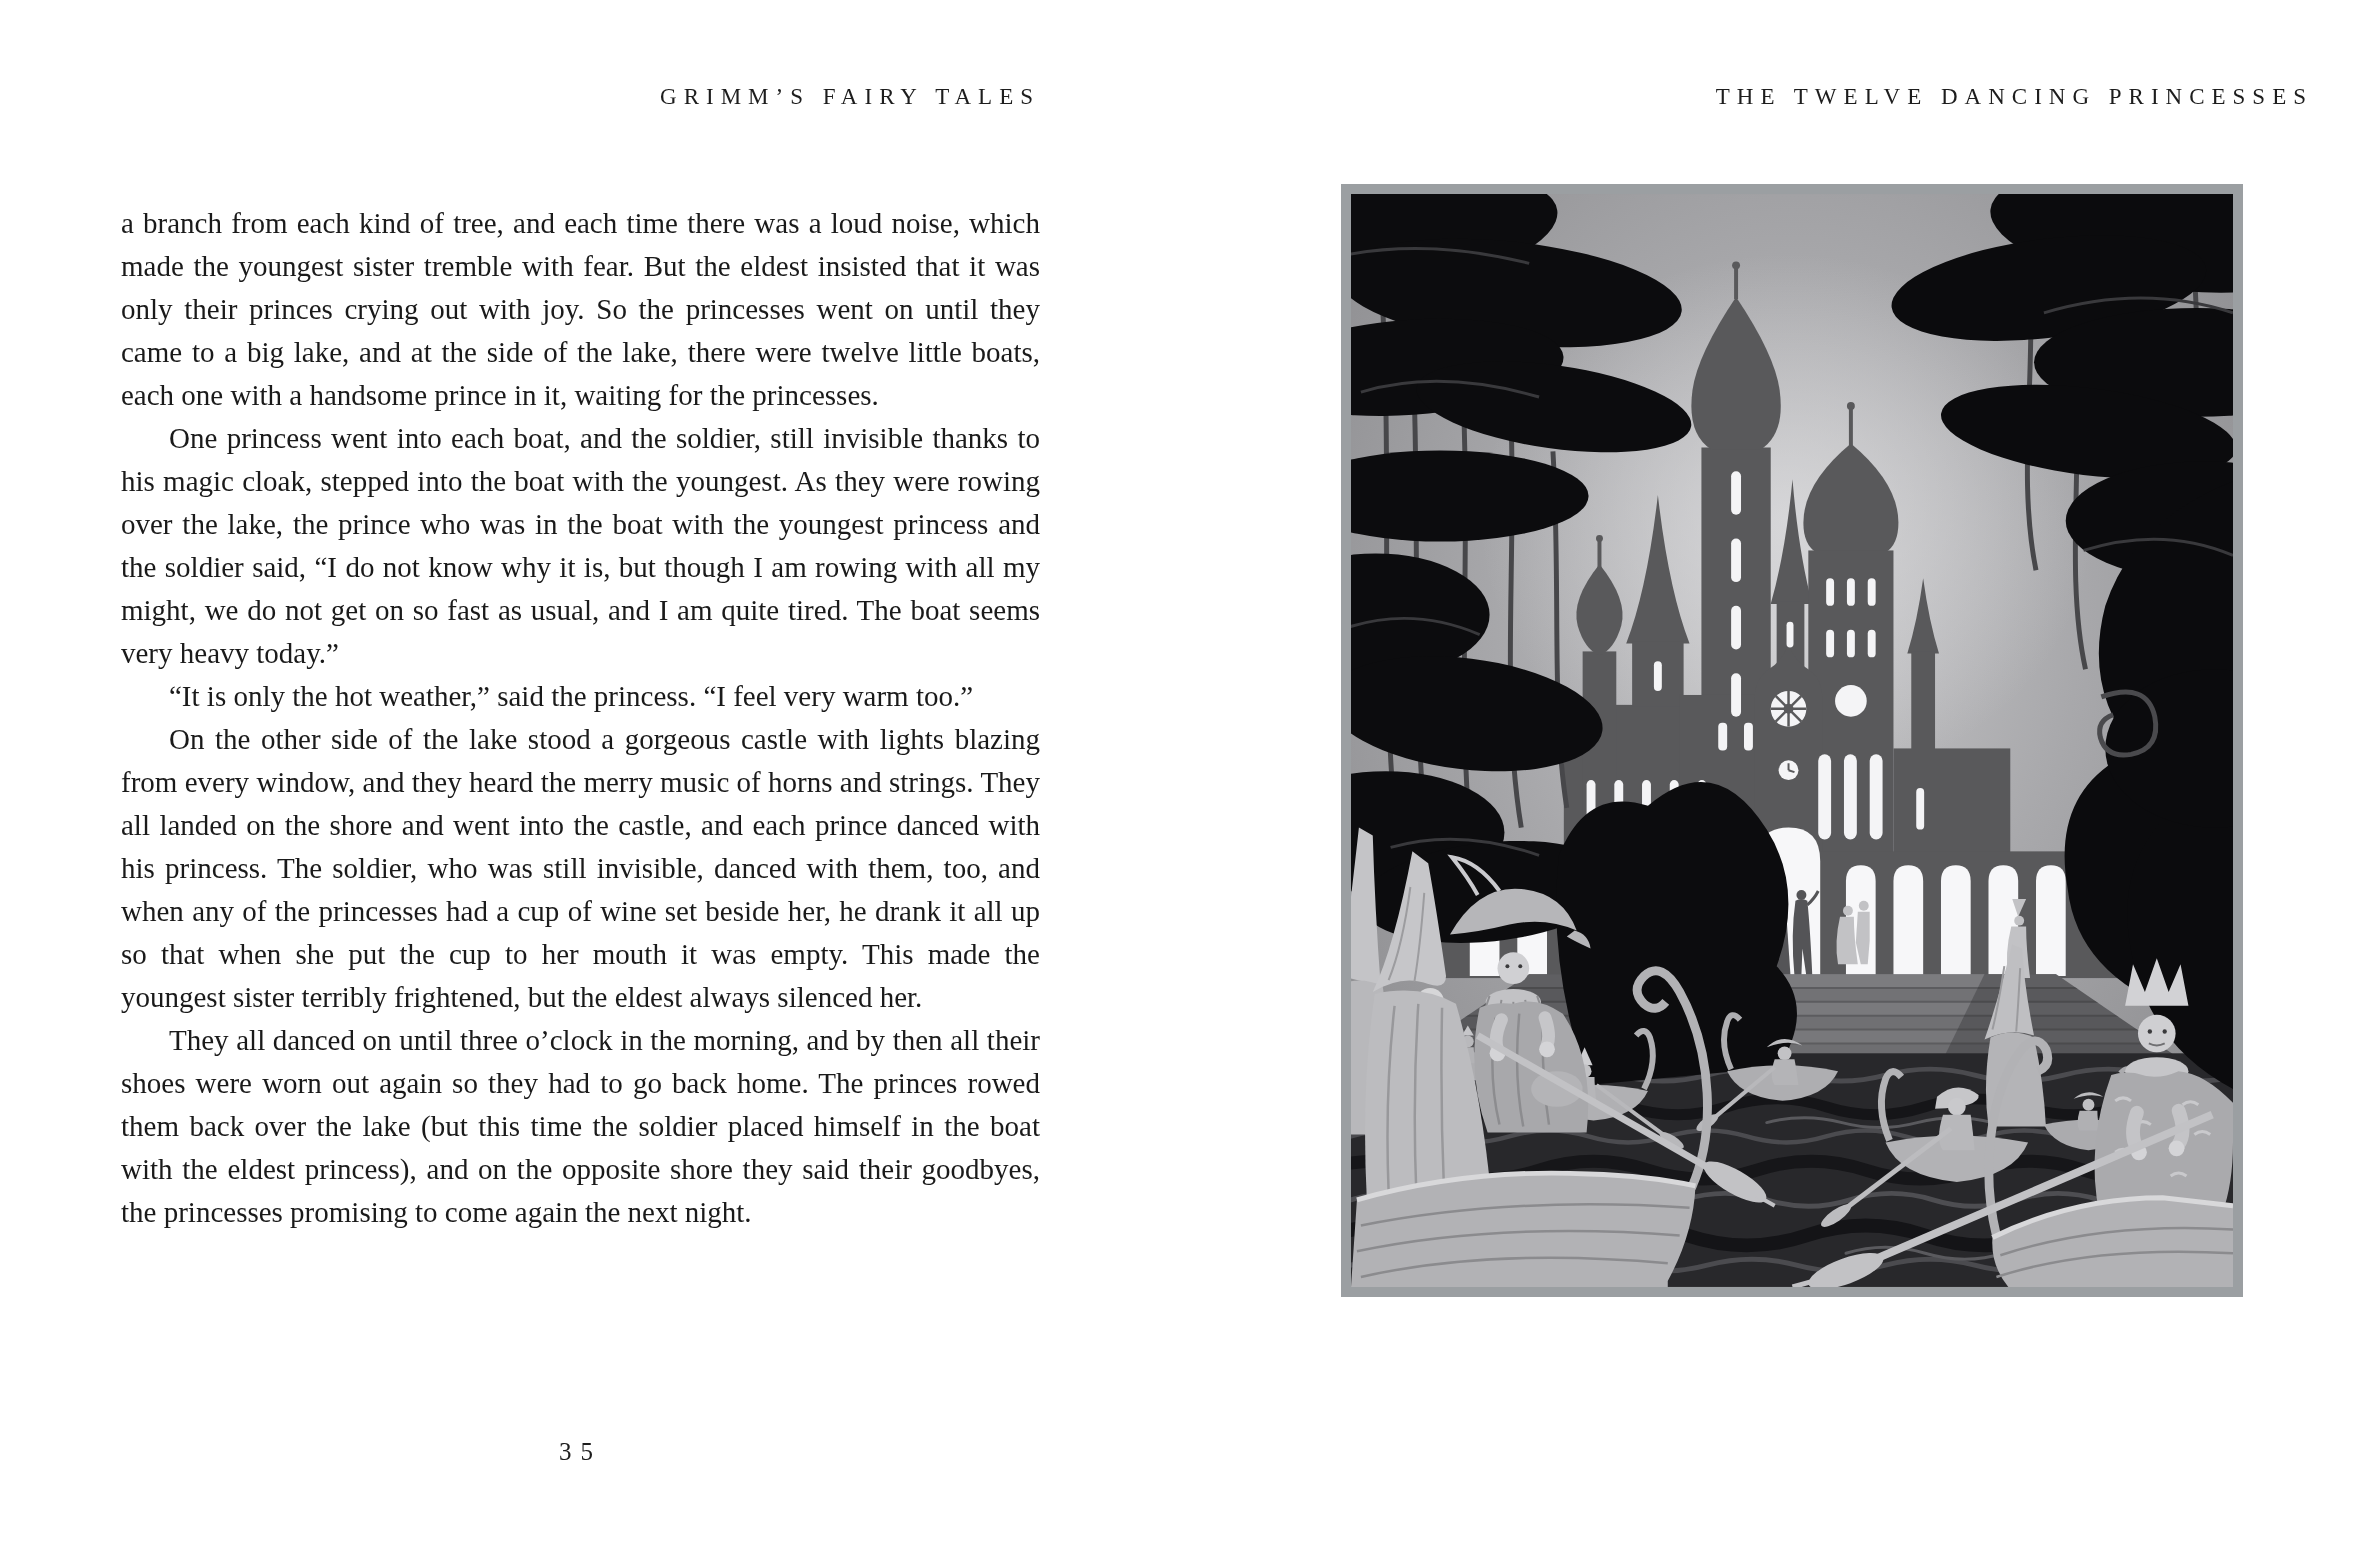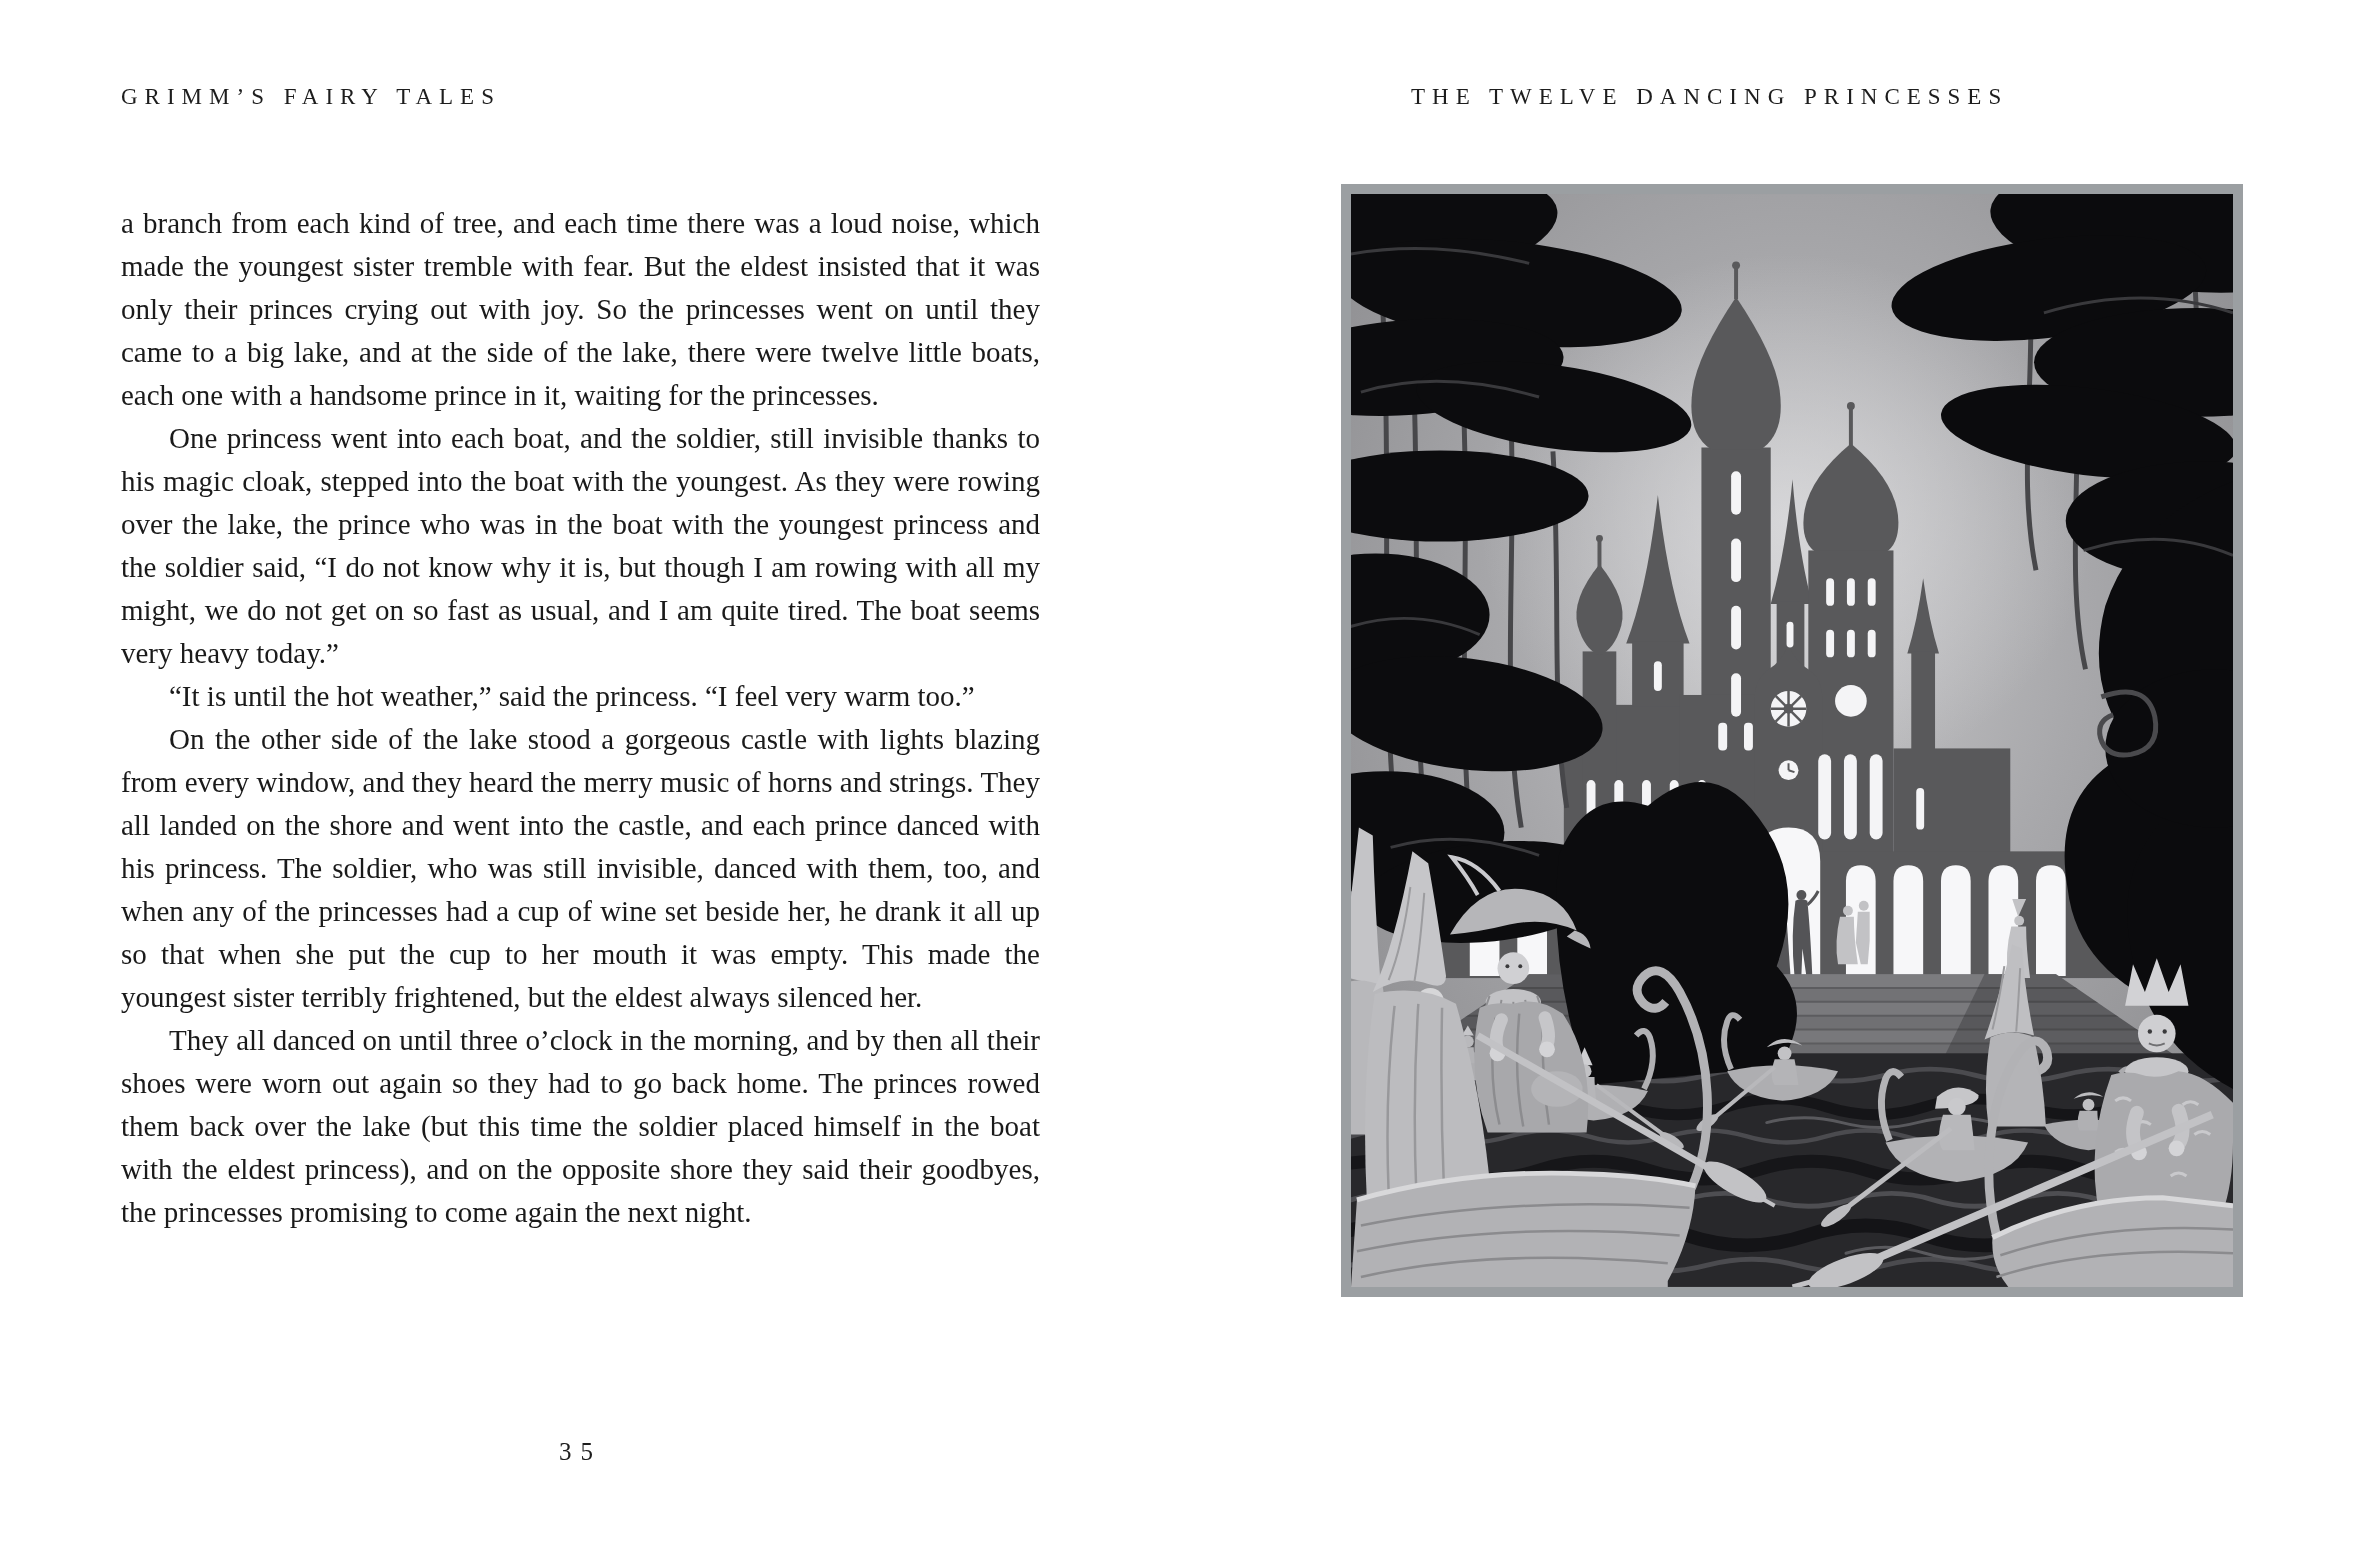--- a/index.html
+++ b/index.html
@@ -1,21 +1,21 @@
 <!DOCTYPE html>
 <html><head>
 <meta charset="utf-8">
 <style>
   html,body{margin:0;padding:0;}
   body{
     width:2376px;height:1551px;position:relative;background:#ffffff;
     font-family:"Liberation Serif", serif;color:#1b1b1b;overflow:hidden;
   }
   .running-header{
-    position:absolute;top:83px;text-align:left;
+    position:absolute;top:83px;text-align:right;
     font-size:23px;line-height:1.2;letter-spacing:7px;color:#1d1d1d;
     text-transform:uppercase;white-space:nowrap;
   }
   #left-header{left:121px;width:919px;}
   #right-header{left:1411px;width:902px;}
   .body-text{
     position:absolute;left:121px;top:166px;width:919px;
     font-size:29px;line-height:43px;text-align:justify;color:#1a1a1a;margin-top:36px;
   }
   .body-text p{margin:0;text-indent:48px;}
@@ -32,21 +32,21 @@
 </style>
 </head>
 <body>
 
 <header id="left-header" class="running-header">GRIMM’S FAIRY TALES</header>
 <header id="right-header" class="running-header">THE TWELVE DANCING PRINCESSES</header>
 
 <div class="body-text">
   <p class="no-indent">a branch from each kind of tree, and each time there was a loud noise, which made the youngest sister tremble with fear. But the eldest insisted that it was only their princes crying out with joy. So the princesses went on until they came to a big lake, and at the side of the lake, there were twelve little boats, each one with a handsome prince in it, waiting for the princesses.</p>
   <p>One princess went into each boat, and the soldier, still invisible thanks to his magic cloak, stepped into the boat with the youngest. As they were rowing over the lake, the prince who was in the boat with the youngest princess and the soldier said, “I do not know why it is, but though I am rowing with all my might, we do not get on so fast as usual, and I am quite tired. The boat seems very heavy today.”</p>
-  <p>“It is until the hot weather,” said the princess. “I feel very warm too.”</p>
+  <p>“It is only the hot weather,” said the princess. “I feel very warm too.”</p>
   <p>On the other side of the lake stood a gorgeous castle with lights blazing from every window, and they heard the merry music of horns and strings. They all landed on the shore and went into the castle, and each prince danced with his princess. The soldier, who was still invisible, danced with them, too, and when any of the princesses had a cup of wine set beside her, he drank it all up so that when she put the cup to her mouth it was empty. This made the youngest sister terribly frightened, but the eldest always silenced her.</p>
   <p>They all danced on until three o’clock in the morning, and by then all their shoes were worn out again so they had to go back home. The princes rowed them back over the lake (but this time the soldier placed himself in the boat with the eldest princess), and on the opposite shore they said their goodbyes, the princesses promising to come again the next night.</p>
 </div>
 
 <div class="page-number">35</div>
 
 <figure class="illustration-frame">
 <svg viewBox="0 0 891 1104" xmlns="http://www.w3.org/2000/svg">
   <defs>
     <radialGradient id="gSky" cx="0.5" cy="0.4" r="0.72">

